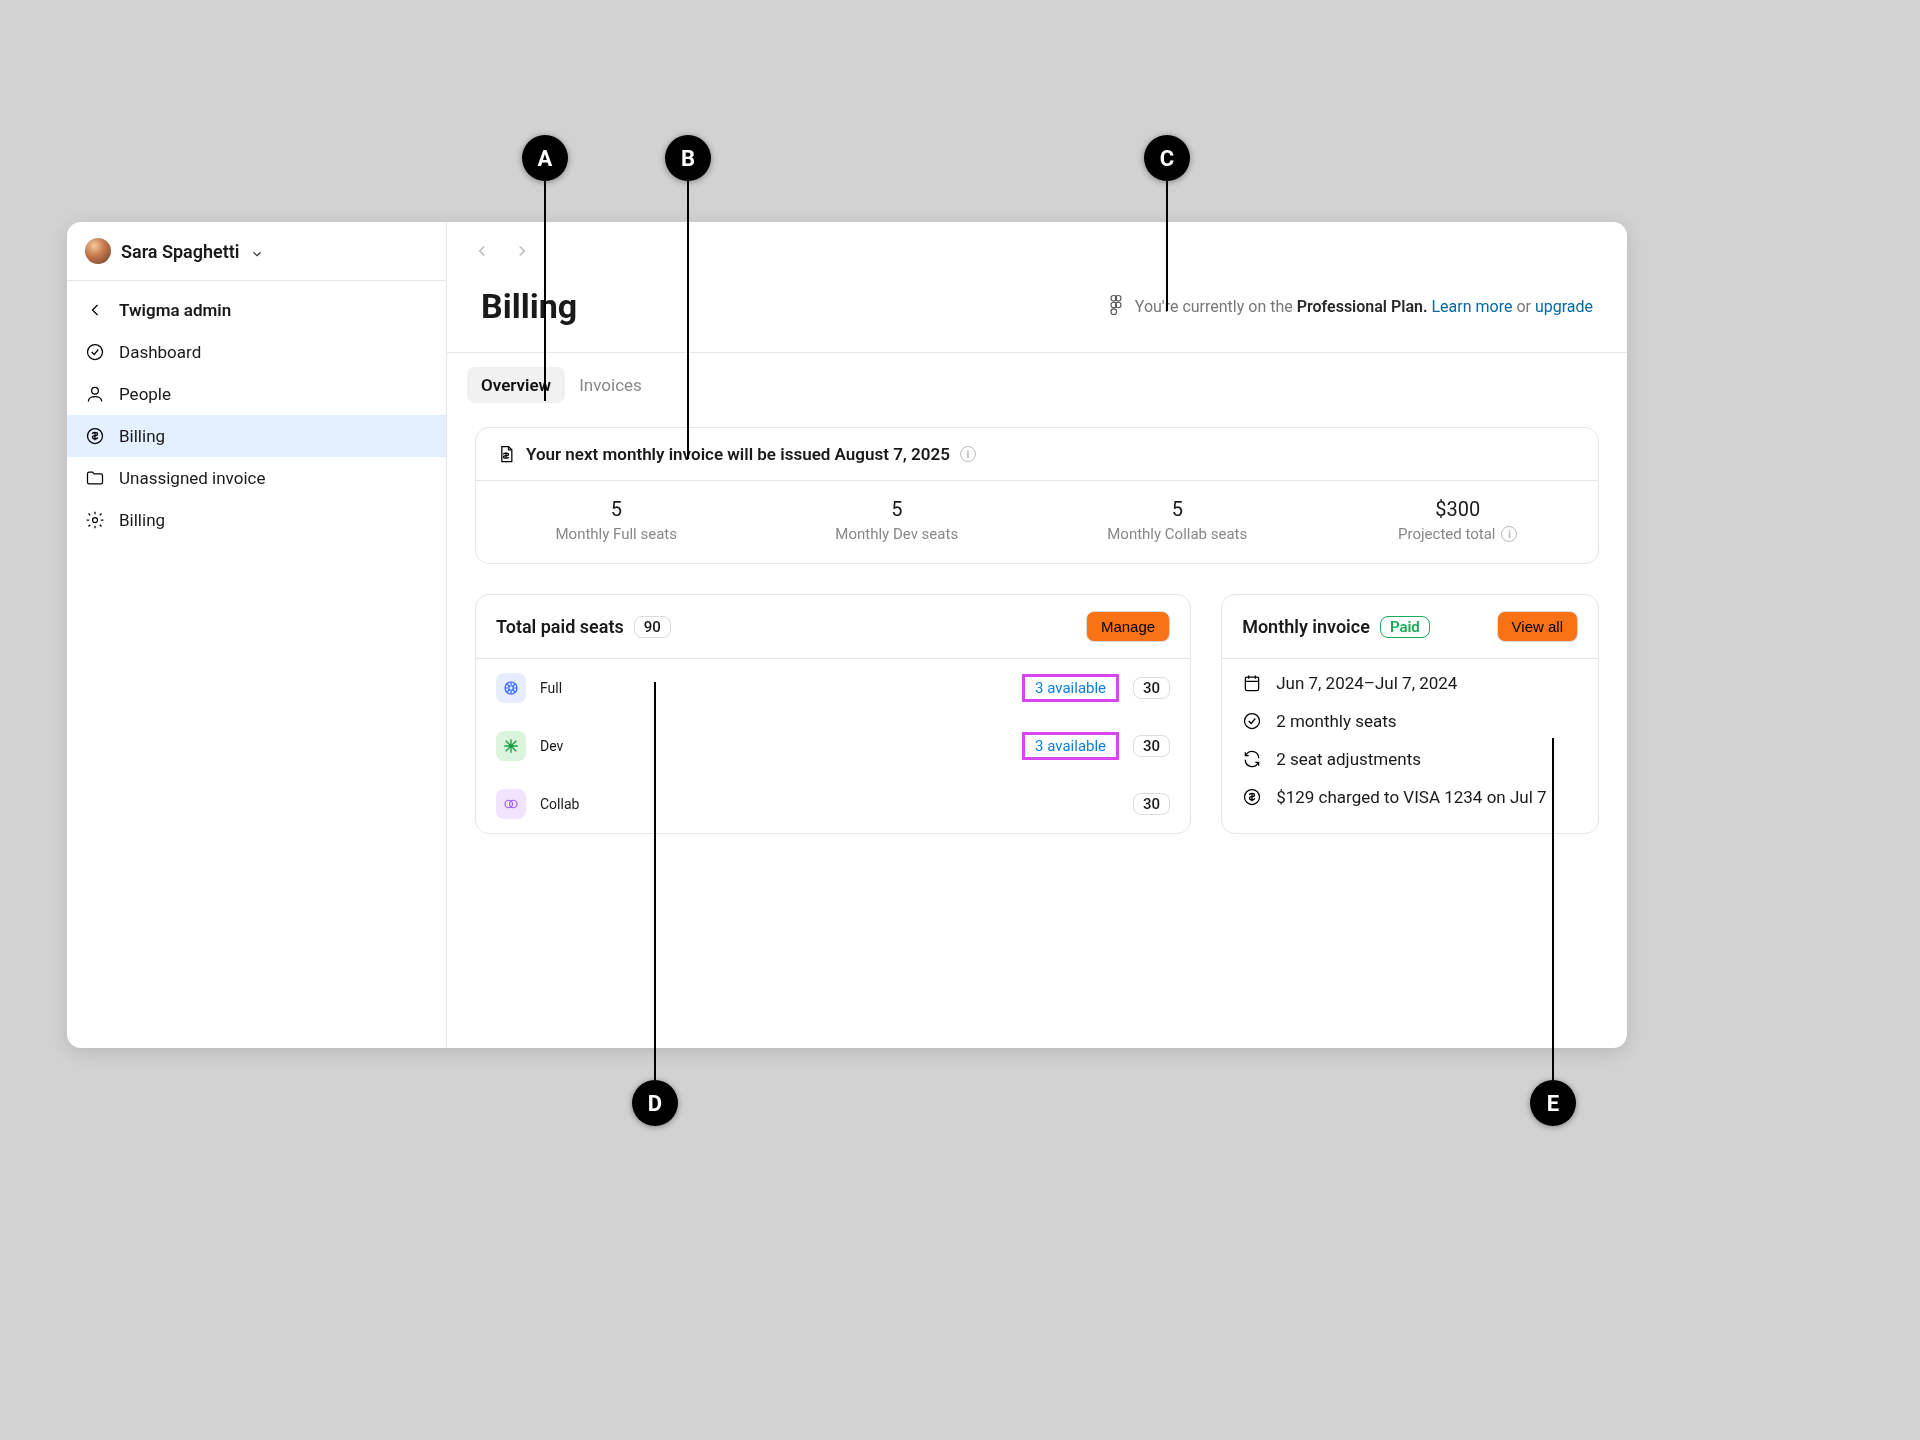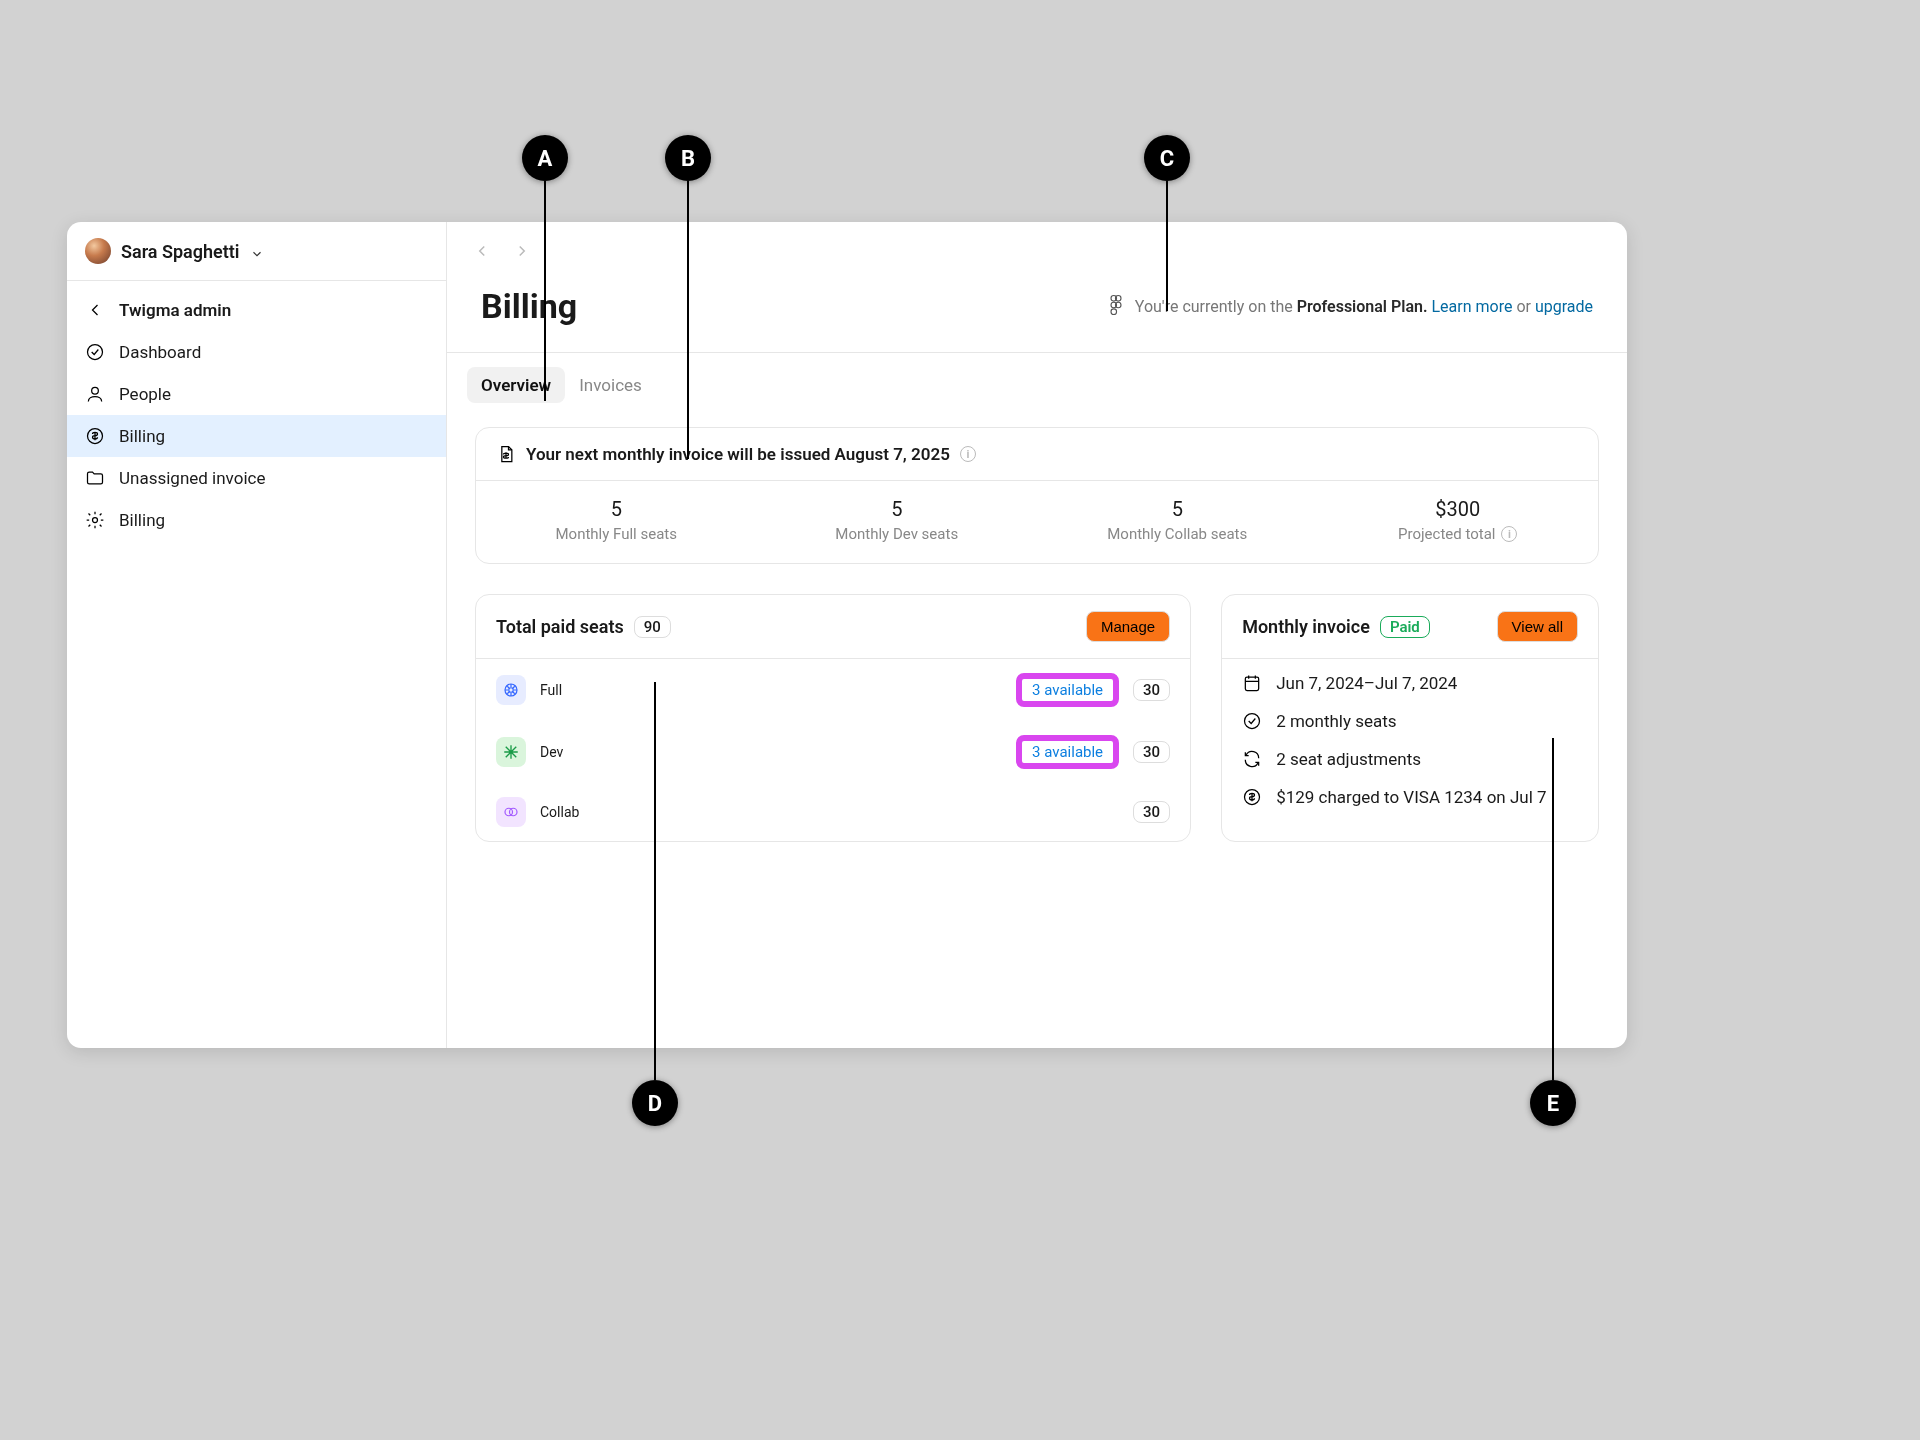--- a/index.html
+++ b/index.html
@@ -178,23 +178,23 @@
 .seat-ic {
   width: 30px; height: 30px;
   border-radius: 8px;
   display: flex; align-items: center; justify-content: center;
 }
 .seat-ic.full { background: #e7ecff; }
 .seat-ic.dev { background: #daf5dc; }
 .seat-ic.collab { background: #f2e4ff; }
 .seat-name { flex: 1; font-size: 14px; }
 .avail-badge {
-  border: 6px solid #d946ef;
+  border: 3px solid #d946ef;
   color: #0d7fe0;
-  border-radius: 8px;
+  border-radius: 0;
   padding: 2px 10px;
   font-size: 15px;
 }
 .invoice-body { padding: 14px 20px; display:flex; flex-direction:column; gap: 18px; }
 .inv-line { display:flex; align-items:center; gap: 14px; font-size: 17px; }
 
 .callout {
   position: absolute;
   width: 46px; height: 46px;
   border-radius: 50%;

